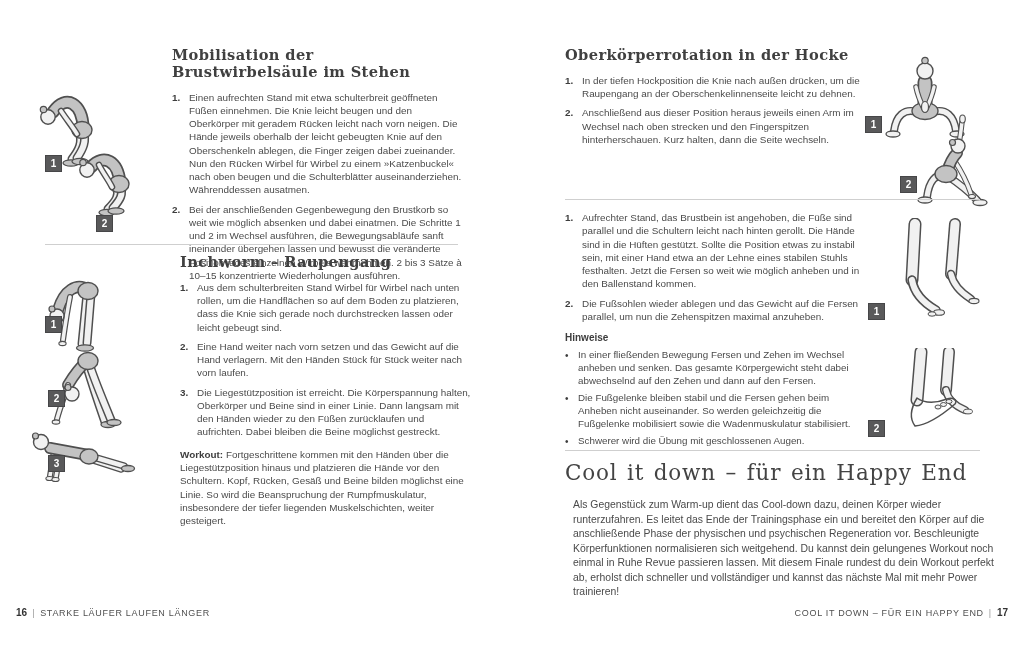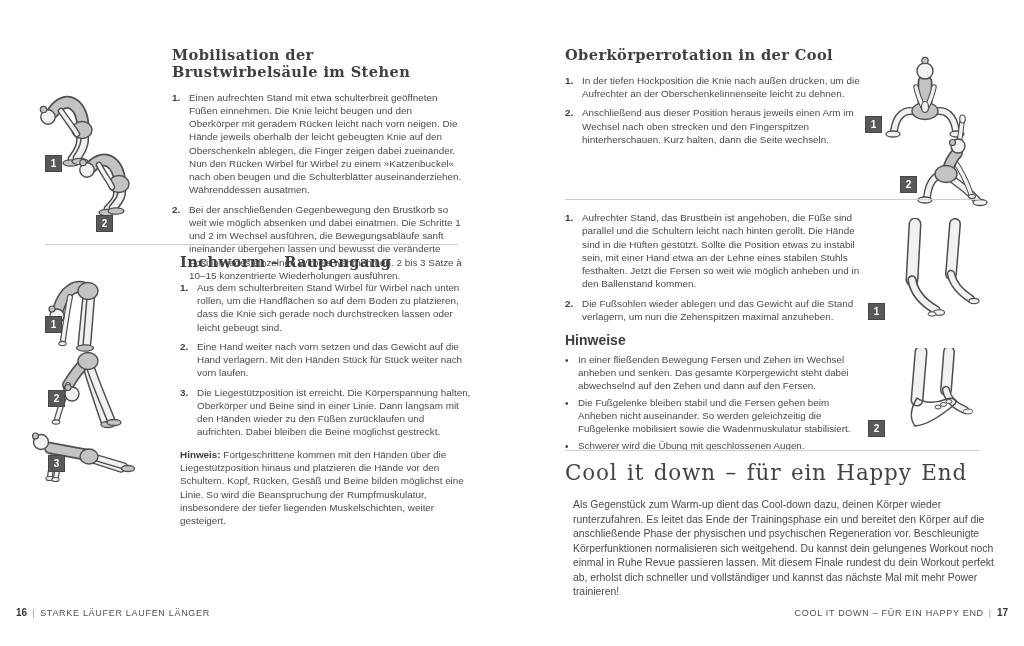--- a/index.html
+++ b/index.html
@@ -10,21 +10,21 @@
   .h-ex{
     font-family:"DejaVu Serif",serif;font-weight:700;color:#404040;
     font-size:14.6px;letter-spacing:.4px;margin:0 0 10px 0;line-height:1.15;
   }
   .sec{position:absolute;}
   .step{display:flex;gap:4px;margin-bottom:6px;font-size:9.9px;line-height:1.34;}
   .step-num{flex:0 0 13px;font-weight:700;color:#3d3d3d;}
   .step-text{flex:1;}
   .note{font-size:9.9px;line-height:1.34;margin:9px 0 0 0;}
   .note b{color:#3d3d3d;}
-  .notes-title{font-size:14px;font-weight:700;color:#3d3d3d;margin:9px 0 6px 0;}
+  .notes-title{font-size:10px;font-weight:700;color:#3d3d3d;margin:9px 0 6px 0;}
   .bullet{display:flex;gap:6px;font-size:9.8px;line-height:1.32;margin-bottom:4px;}
   .bullet .dot{flex:0 0 7px;font-size:10px;color:#3d3d3d;}
   .figs{position:absolute;}
   .fig{position:absolute;}
   .fig path{fill:none;stroke-linecap:round;stroke-linejoin:round;}
   .badge{
     position:absolute;width:17px;height:17px;background:#59595a;color:#ffffff;
     display:flex;align-items:center;justify-content:center;
     font-size:10px;font-weight:700;box-shadow:inset 0 0 0 1px #464648;
   }
@@ -158,28 +158,28 @@
       <span class="step-text">Aus dem schulterbreiten Stand Wirbel für Wirbel nach unten rollen, um die Handflächen so auf dem Boden zu platzieren, dass die Knie sich gerade noch durchstrecken lassen oder leicht gebeugt sind.</span>
     </div>
     <div class="step">
       <span class="step-num">2.</span>
       <span class="step-text">Eine Hand weiter nach vorn setzen und das Gewicht auf die Hand verlagern. Mit den Händen Stück für Stück weiter nach vorn laufen.</span>
     </div>
     <div class="step">
       <span class="step-num">3.</span>
       <span class="step-text">Die Liegestützposition ist erreicht. Die Körperspannung halten, Oberkörper und Beine sind in einer Linie. Dann langsam mit den Händen wieder zu den Füßen zurücklaufen und aufrichten. Dabei bleiben die Beine möglichst gestreckt.</span>
     </div>
-    <p class="note"><b>Hinweis:</b> <span>Fortgeschrittene kommen mit den Händen über die Liegestützposition hinaus und platzieren die Hände vor den Schultern. Kopf, Rücken, Gesäß und Beine bilden möglichst eine Linie. So wird die Beanspruchung der Rumpfmuskulatur, insbesondere der tiefer liegenden Muskelschichten, weiter gesteigert.</span></p>
+    <p class="note"><b>Workout:</b> <span>Fortgeschrittene kommen mit den Händen über die Liegestützposition hinaus und platzieren die Hände vor den Schultern. Kopf, Rücken, Gesäß und Beine bilden möglichst eine Linie. So wird die Beanspruchung der Rumpfmuskulatur, insbesondere der tiefer liegenden Muskelschichten, weiter gesteigert.</span></p>
   </section>
 
   <section class="sec" style="left:565px;top:47px;width:296px">
-    <h2 class="h-ex">Oberkörperrotation in der Cool</h2>
+    <h2 class="h-ex">Oberkörperrotation in der Hocke</h2>
     <div class="step">
       <span class="step-num">1.</span>
-      <span class="step-text">In der tiefen Hockposition die Knie nach außen drücken, um die Aufrechter an der Oberschenkelinnenseite leicht zu dehnen.</span>
+      <span class="step-text">In der tiefen Hockposition die Knie nach außen drücken, um die Raupengang an der Oberschenkelinnenseite leicht zu dehnen.</span>
     </div>
     <div class="step">
       <span class="step-num">2.</span>
       <span class="step-text">Anschließend aus dieser Position heraus jeweils einen Arm im Wechsel nach oben strecken und den Fingerspitzen hinterherschauen. Kurz halten, dann die Seite wechseln.</span>
     </div>
   </section>
 
   <div class="figs" style="left:855px;top:52px;width:169px;height:150px">
     <svg class="fig" viewBox="0 0 115 85" style="left:15px;top:2px;width:115px;height:85px">
       <path d="M47,58 C34,54 26,62 24,77" stroke="#4f4f4f" stroke-width="8"></path>
@@ -225,21 +225,21 @@
 
   <div class="divider" style="left:565px;top:199px;width:415px"></div>
 
   <section class="sec" style="left:565px;top:211px;width:296px">
     <div class="step">
       <span class="step-num">1.</span>
       <span class="step-text">Aufrechter Stand, das Brustbein ist angehoben, die Füße sind parallel und die Schultern leicht nach hinten gerollt. Die Hände sind in die Hüften gestützt. Sollte die Position etwas zu instabil sein, mit einer Hand etwa an der Lehne eines stabilen Stuhls festhalten. Jetzt die Fersen so weit wie möglich anheben und in den Ballenstand kommen.</span>
     </div>
     <div class="step">
       <span class="step-num">2.</span>
-      <span class="step-text">Die Fußsohlen wieder ablegen und das Gewicht auf die Stand verlagern, um nun die Zehenspitzen maximal anzuheben.</span>
+      <span class="step-text">Die Fußsohlen wieder ablegen und das Gewicht auf die Fersen parallel, um nun die Zehenspitzen maximal anzuheben.</span>
     </div>
     <div class="notes-title">Hinweise</div>
     <div class="bullet">
       <span class="dot">•</span>
       <span>In einer fließenden Bewegung Fersen und Zehen im Wechsel anheben und senken. Das gesamte Körpergewicht steht dabei abwechselnd auf den Zehen und dann auf den Fersen.</span>
     </div>
     <div class="bullet">
       <span class="dot">•</span>
       <span>Die Fußgelenke bleiben stabil und die Fersen gehen beim Anheben nicht auseinander. So werden geleichzeitig die Fußgelenke mobilisiert sowie die Wadenmuskulatur stabilisiert.</span>
     </div>

